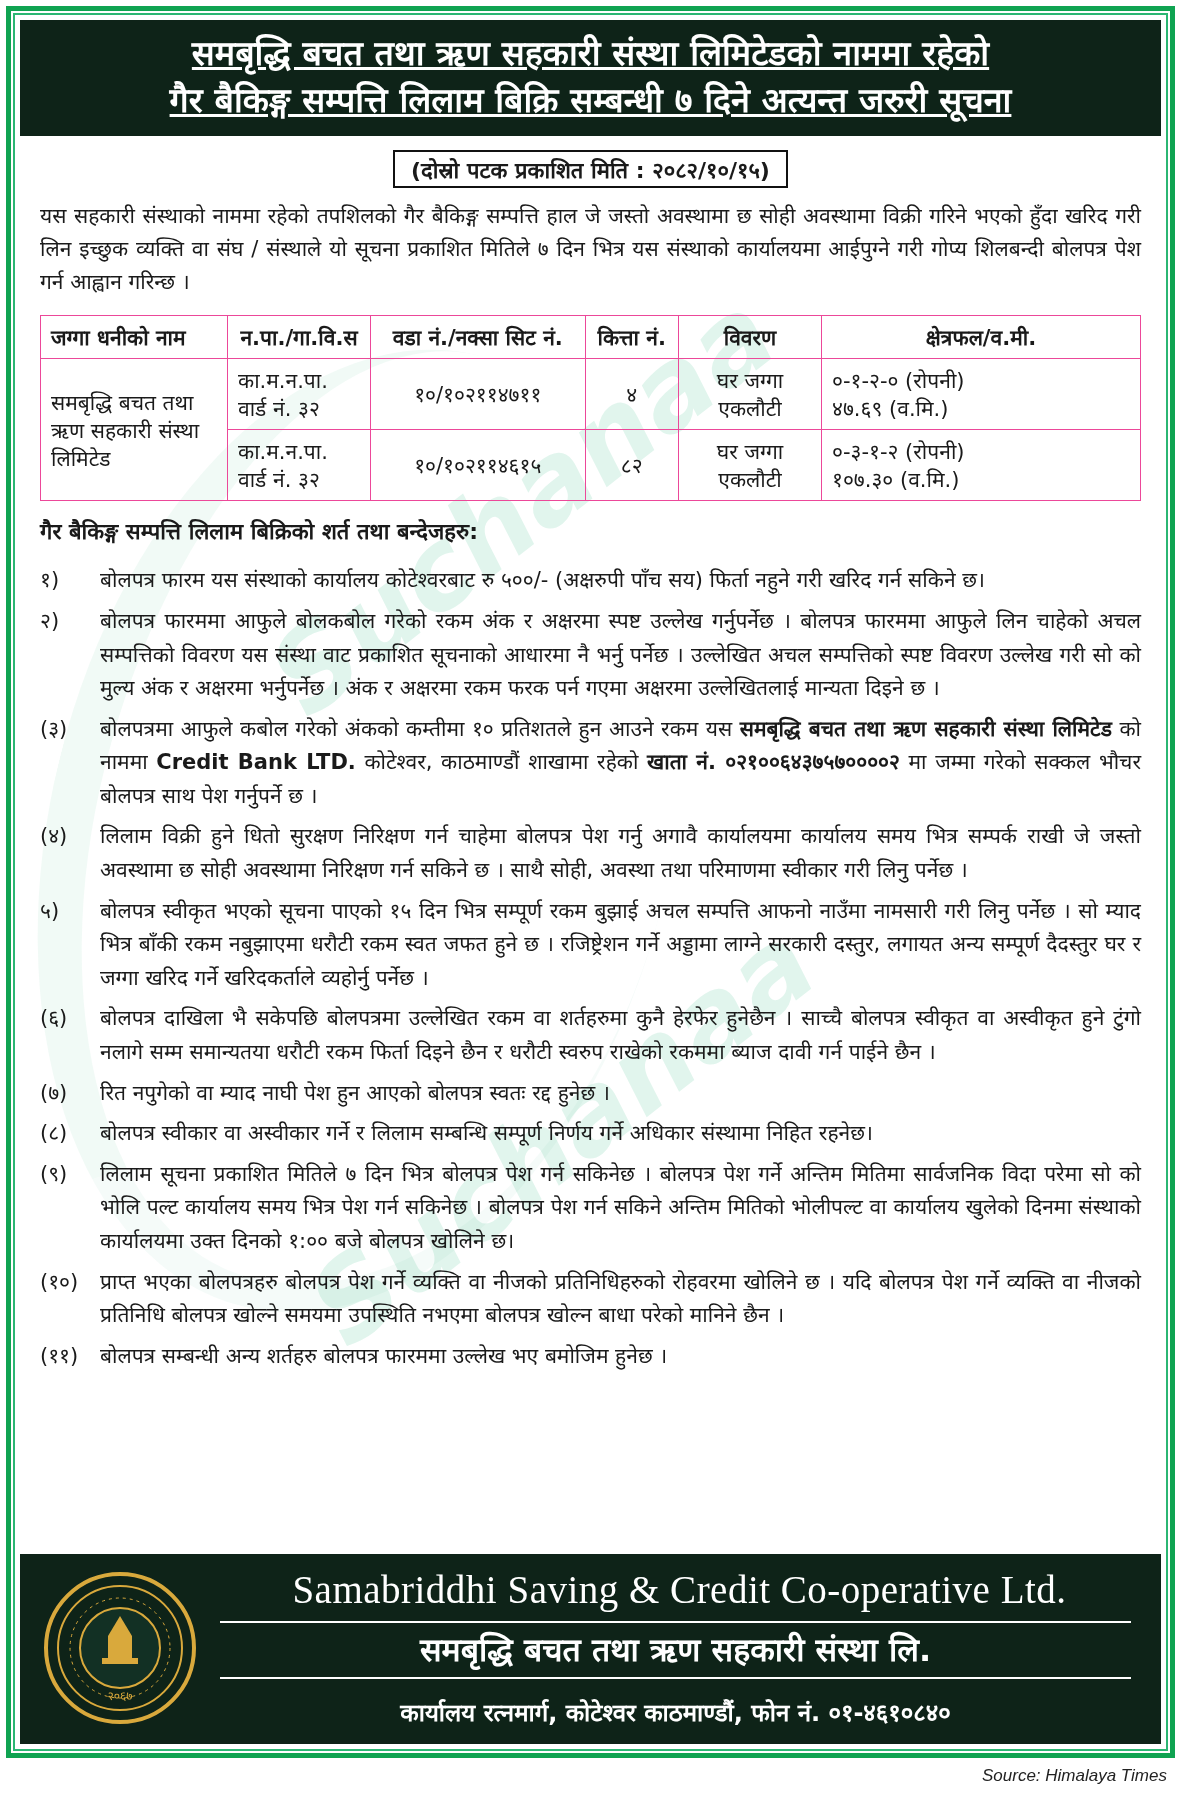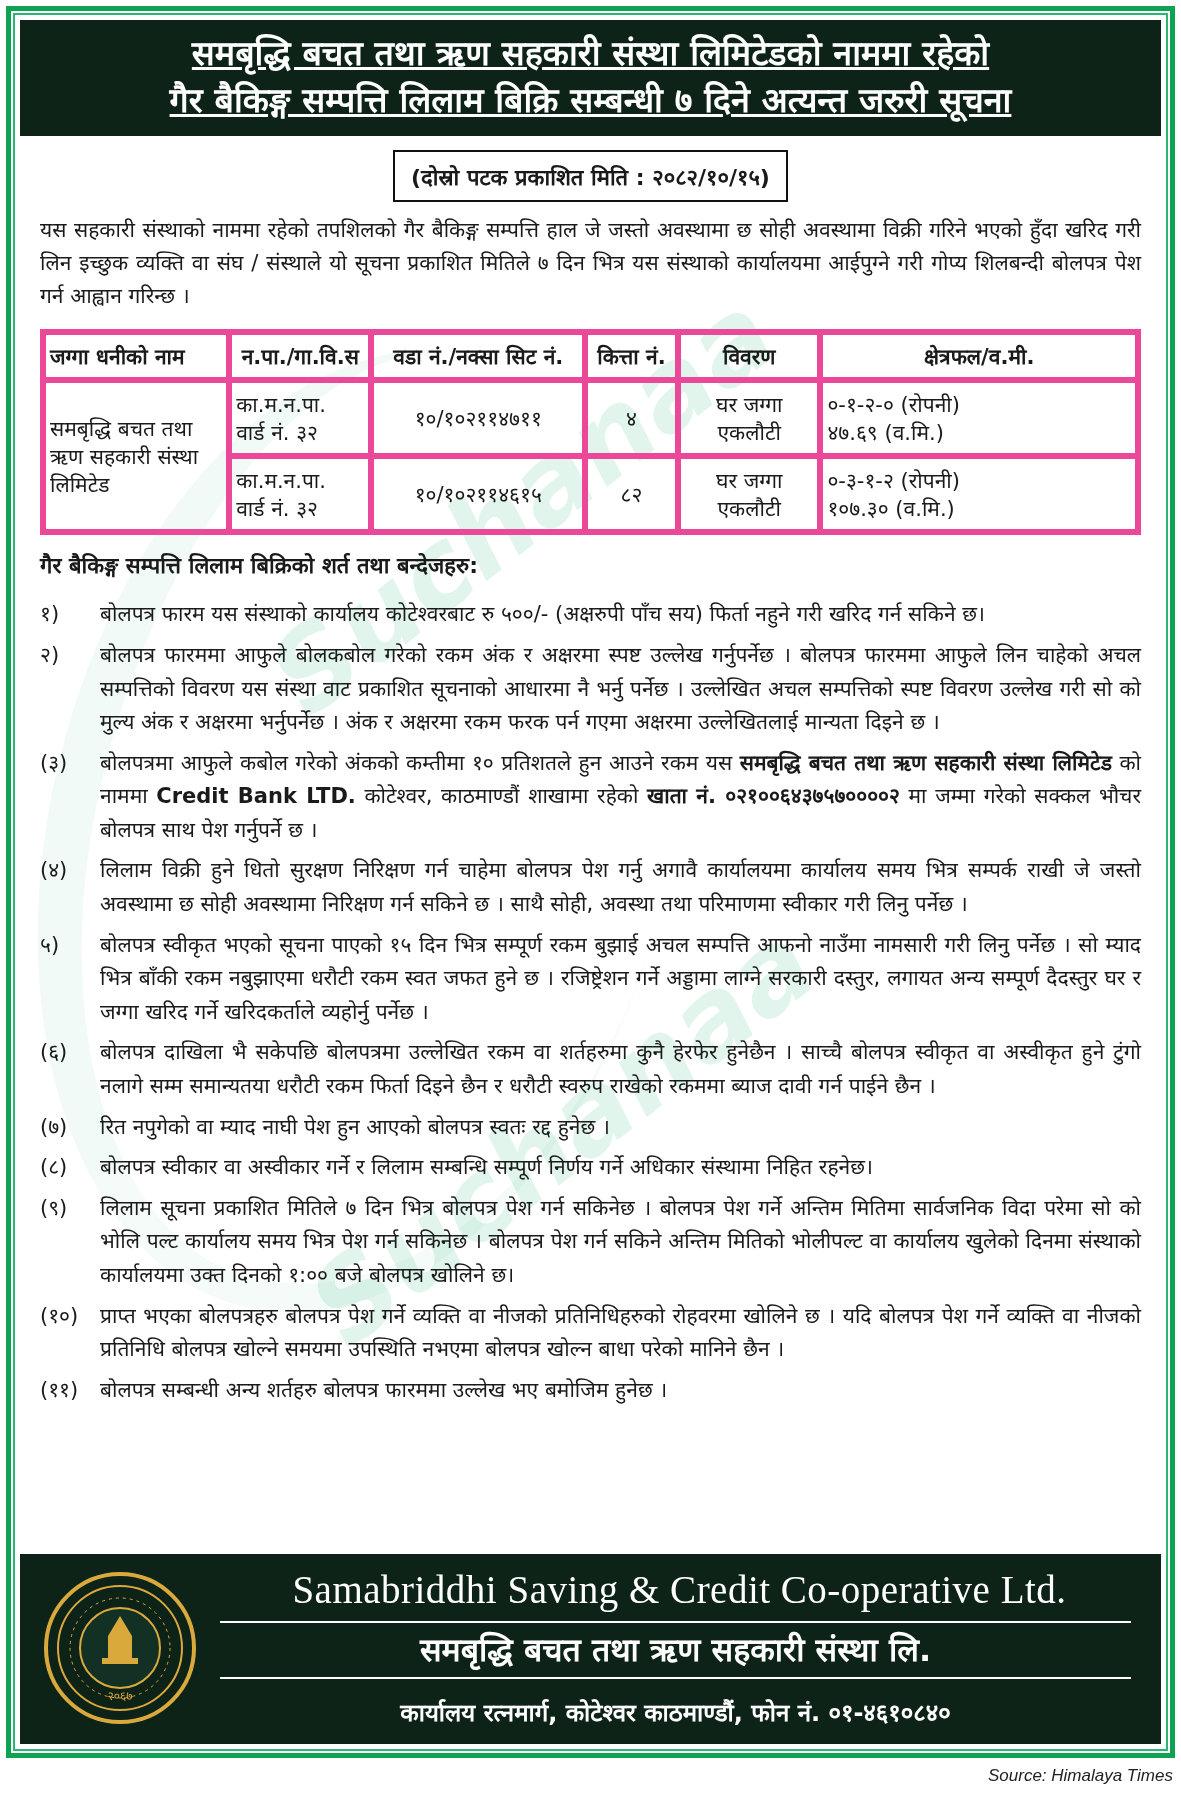--- a/index.html
+++ b/index.html
@@ -67,41 +67,41 @@
     line-height: 1.38;
     text-decoration: underline;
   }
 
   .content { padding: 0 20px; }
 
   .date-box-wrap { text-align: center; margin: 14px 0 12px 0; }
   .date-box {
     display: inline-block;
     border: 2px solid #111;
-    padding: 9px 16px;
+    padding: 2px 16px;
     font-weight: bold;
     font-size: 22px;
   }
 
   .intro {
     font-size: 21px;
     line-height: 1.58;
     text-align: justify;
     margin: 4px 0 16px 0;
   }
 
   table.property {
     width: 100%;
     border-collapse: collapse;
     font-size: 21px;
     margin: 4px 0 14px 0;
   }
   table.property th, table.property td {
-    border: 6px solid #ec4899;
-    padding: 7px 4px;
+    border: 1px solid #ec4899;
+    padding: 7px 10px;
     text-align: center;
     vertical-align: middle;
   }
   table.property th { font-weight: bold; }
   .al-left { text-align: left !important; }
   .pre { white-space: pre-line; }
   .col-owner { width: 17%; }
   .col-npa { width: 13%; }
   .col-sheet { width: 19.5%; }
   .col-kitta { width: 8.5%; }
@@ -161,21 +161,21 @@
     line-height: 1.2;
   }
   .footer-address {
     font-size: 24px;
     margin-top: 8px;
     font-weight: bold;
   }
 
   .source-line {
     text-align: right;
-    padding: 8px 8px 0 0;
+    padding: 8px 14px 0 0;
     font-size: 17px;
     font-style: italic;
     color: #222;
     font-family: "Liberation Sans", sans-serif;
   }
 </style>
 </head>
 <body>
 
 <div class="page">

